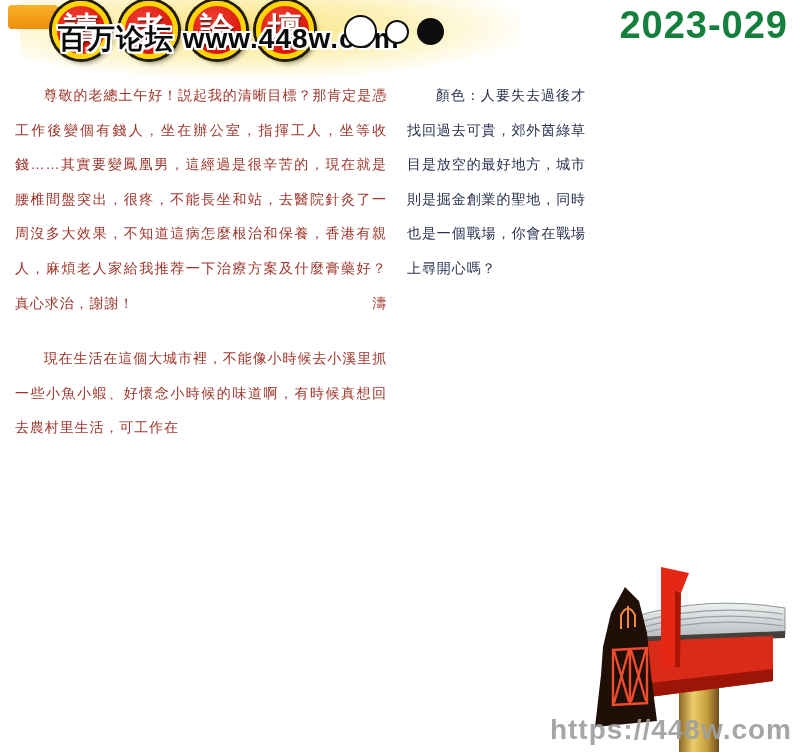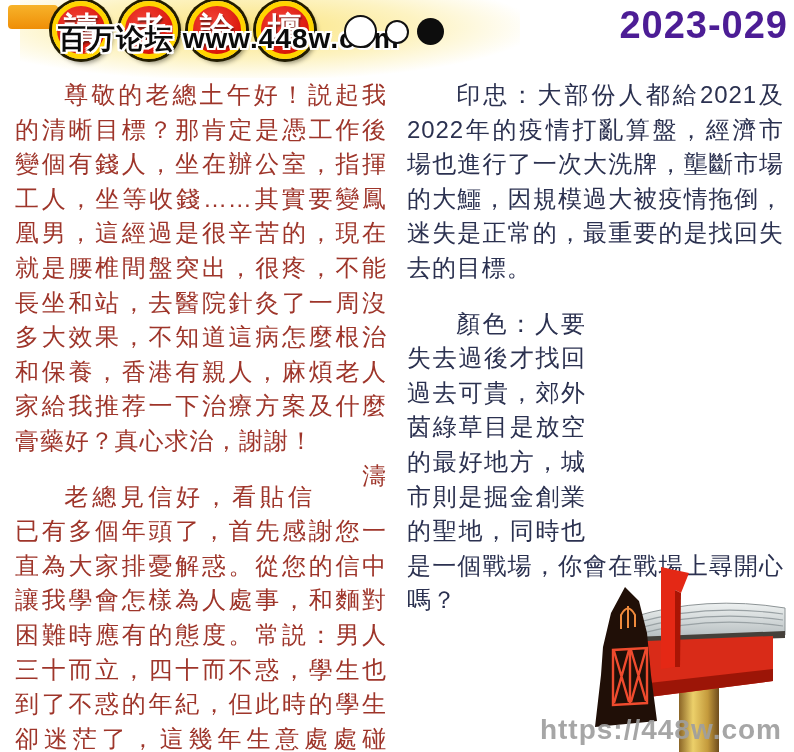--- a/index.html
+++ b/index.html
@@ -39,51 +39,51 @@
     font-size: 28px; font-weight: bold; color: #0b0b0b; letter-spacing: 1px;
     text-shadow: -2px 0 #fff, 2px 0 #fff, 0 -2px #fff, 0 2px #fff,
                  -2px -2px #fff, 2px 2px #fff, -2px 2px #fff, 2px -2px #fff;
   }
   .hdr-dots { position: absolute; left: 344px; top: 15px; display: flex; align-items: center; gap: 8px; }
   .dot-lg { width: 33px; height: 33px; border: 2.5px solid #111; border-radius: 50%; background: #fff; }
   .dot-sm { width: 24px; height: 24px; border: 2.5px solid #111; border-radius: 50%; background: #fff; }
   .dot-filled { width: 27px; height: 27px; border-radius: 50%; background: #0d0d0d; }
   .issue-number {
     position: absolute; right: 6px; top: 4px;
-    font-size: 38px; font-weight: 800; color: #4c1d95; letter-spacing: 1px;
+    font-size: 38px; font-weight: 800; color: #15803d; letter-spacing: 1px;
   }
 
   
   .columns {
     position: relative;
     display: flex; gap: 20px;
     padding: 12px 10px 0 15px;
   }
   .col { width: 377px; }
   .col.right { width: 382px; }
   .para {
-    font-size: 24px; line-height: 34.6px; letter-spacing: 0.9px;
+    font-size: 14px; line-height: 34.6px; letter-spacing: 0.9px;
     text-align: justify; margin: 0 0 21px 0;
     font-family: "Liberation Sans", sans-serif;
   }
   .para.letter { color: var(--letter-color, #9e352a); }
   .para.reply  { color: var(--reply-color, #2b3150); }
   .para.indent { text-indent: 2.05em; }
   .sig { float: right; }
   .mailbox-spacer {
     float: right; width: 190px; height: 206px;
     margin-top: 36px; margin-left: 8px;
   }
 
   
   .mailbox { position: absolute; right: 2px; bottom: 0; width: 225px; height: 197px; }
 
   
   .watermark {
-    position: absolute; right: 12px; bottom: 6px; z-index: 5;
+    position: absolute; right: 2px; bottom: 6px; z-index: 5;
     font-size: 28px; font-weight: bold; color: rgba(158,158,158,.92);
     letter-spacing: 1px;
   }
 </style>
 </head>
 <body>
 
 <div class="page">
 
   <header class="hdr">
@@ -100,25 +100,23 @@
       <span class="dot-lg"></span>
       <span class="dot-sm"></span>
       <span class="dot-filled"></span>
     </div>
     <div class="issue-number">2023-029</div>
   </header>
 
   <main class="columns">
     <section class="col left" id="left-col">
         <p class="para letter indent">尊敬的老總土午好！説起我的清晰目標？那肯定是憑工作後變個有錢人，坐在辦公室，指揮工人，坐等收錢……其實要變鳳凰男，這經過是很辛苦的，現在就是腰椎間盤突出，很疼，不能長坐和站，去醫院針灸了一周沒多大效果，不知道這病怎麼根治和保養，香港有親人，麻煩老人家給我推荐一下治療方案及什麼膏藥好？真心求治，謝謝！<span class="sig">濤</span></p>
-        <p class="para letter indent">老總見信好，看貼信已有多個年頭了，首先感謝您一直為大家排憂解惑。從您的信中讓我學會怎樣為人處事，和麵對困難時應有的態度。常説：男人三十而立，四十而不惑，學生也到了不惑的年紀，但此時的學生卻迷茫了，這幾年生意處處碰壁，搞到心身疲憊。希望能得到老總的指引，萬分感謝！祝老總快樂無憂！<span class="sig">印忠敬上</span></p>
         <p class="para letter indent">現在生活在這個大城市裡，不能像小時候去小溪里抓一些小魚小蝦、好懷念小時候的味道啊，有時候真想回去農村里生活，可工作在</p>
       </section>
     <section class="col right" id="right-col">
-        <p class="para reply indent">印忠：大部份人都給2021及2022年的疫情打亂算盤，經濟市場也進行了一次大洗牌，壟斷市場的大鱷，因規模過大被疫情拖倒，迷失是正常的，最重要的是找回失去的目標。</p>
         <p class="para reply indent"><span class="mailbox-spacer"></span>顏色：人要失去過後才找回過去可貴，郊外茵綠草目是放空的最好地方，城市則是掘金創業的聖地，同時也是一個戰場，你會在戰場上尋開心嗎？</p>
       </section>
   </main>
 
   <div class="mailbox">
     <svg viewBox="0 0 225 197" width="225" height="197">
       <defs>
         <linearGradient id="postG" x1="0" y1="0" x2="1" y2="0">
           <stop offset="0" stop-color="#8a6426"></stop>
           <stop offset="0.35" stop-color="#ecd06a"></stop>

